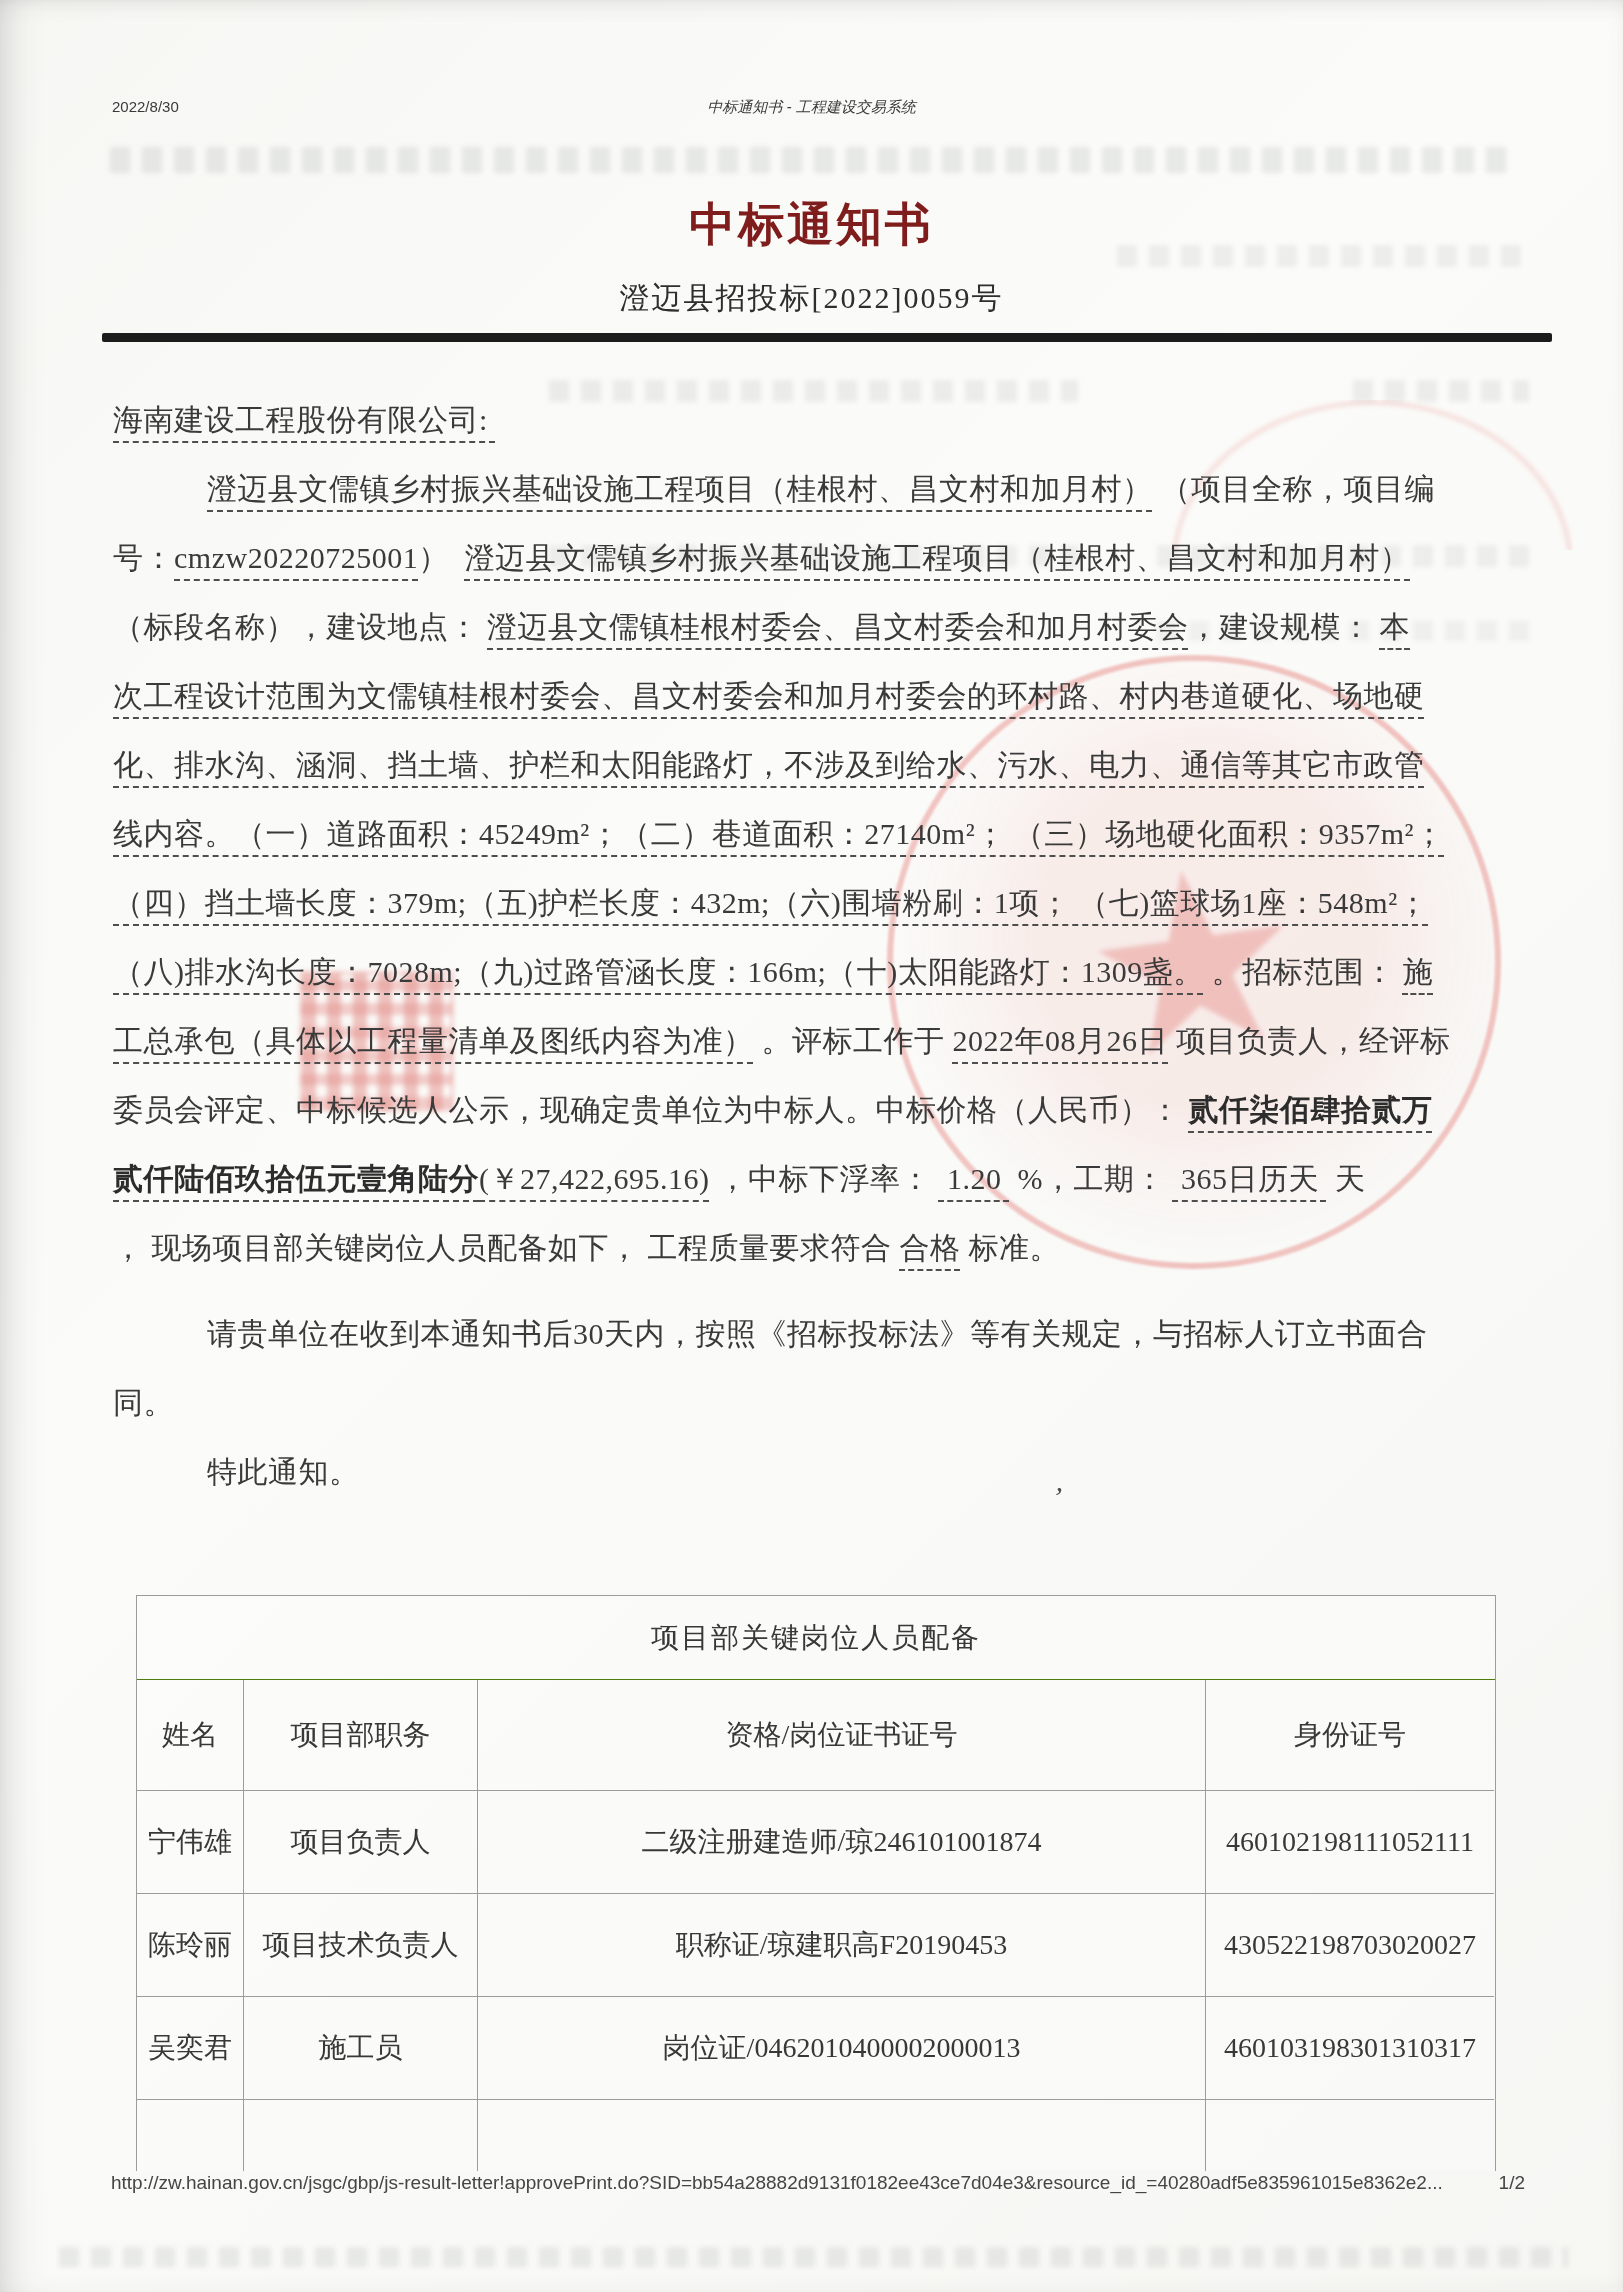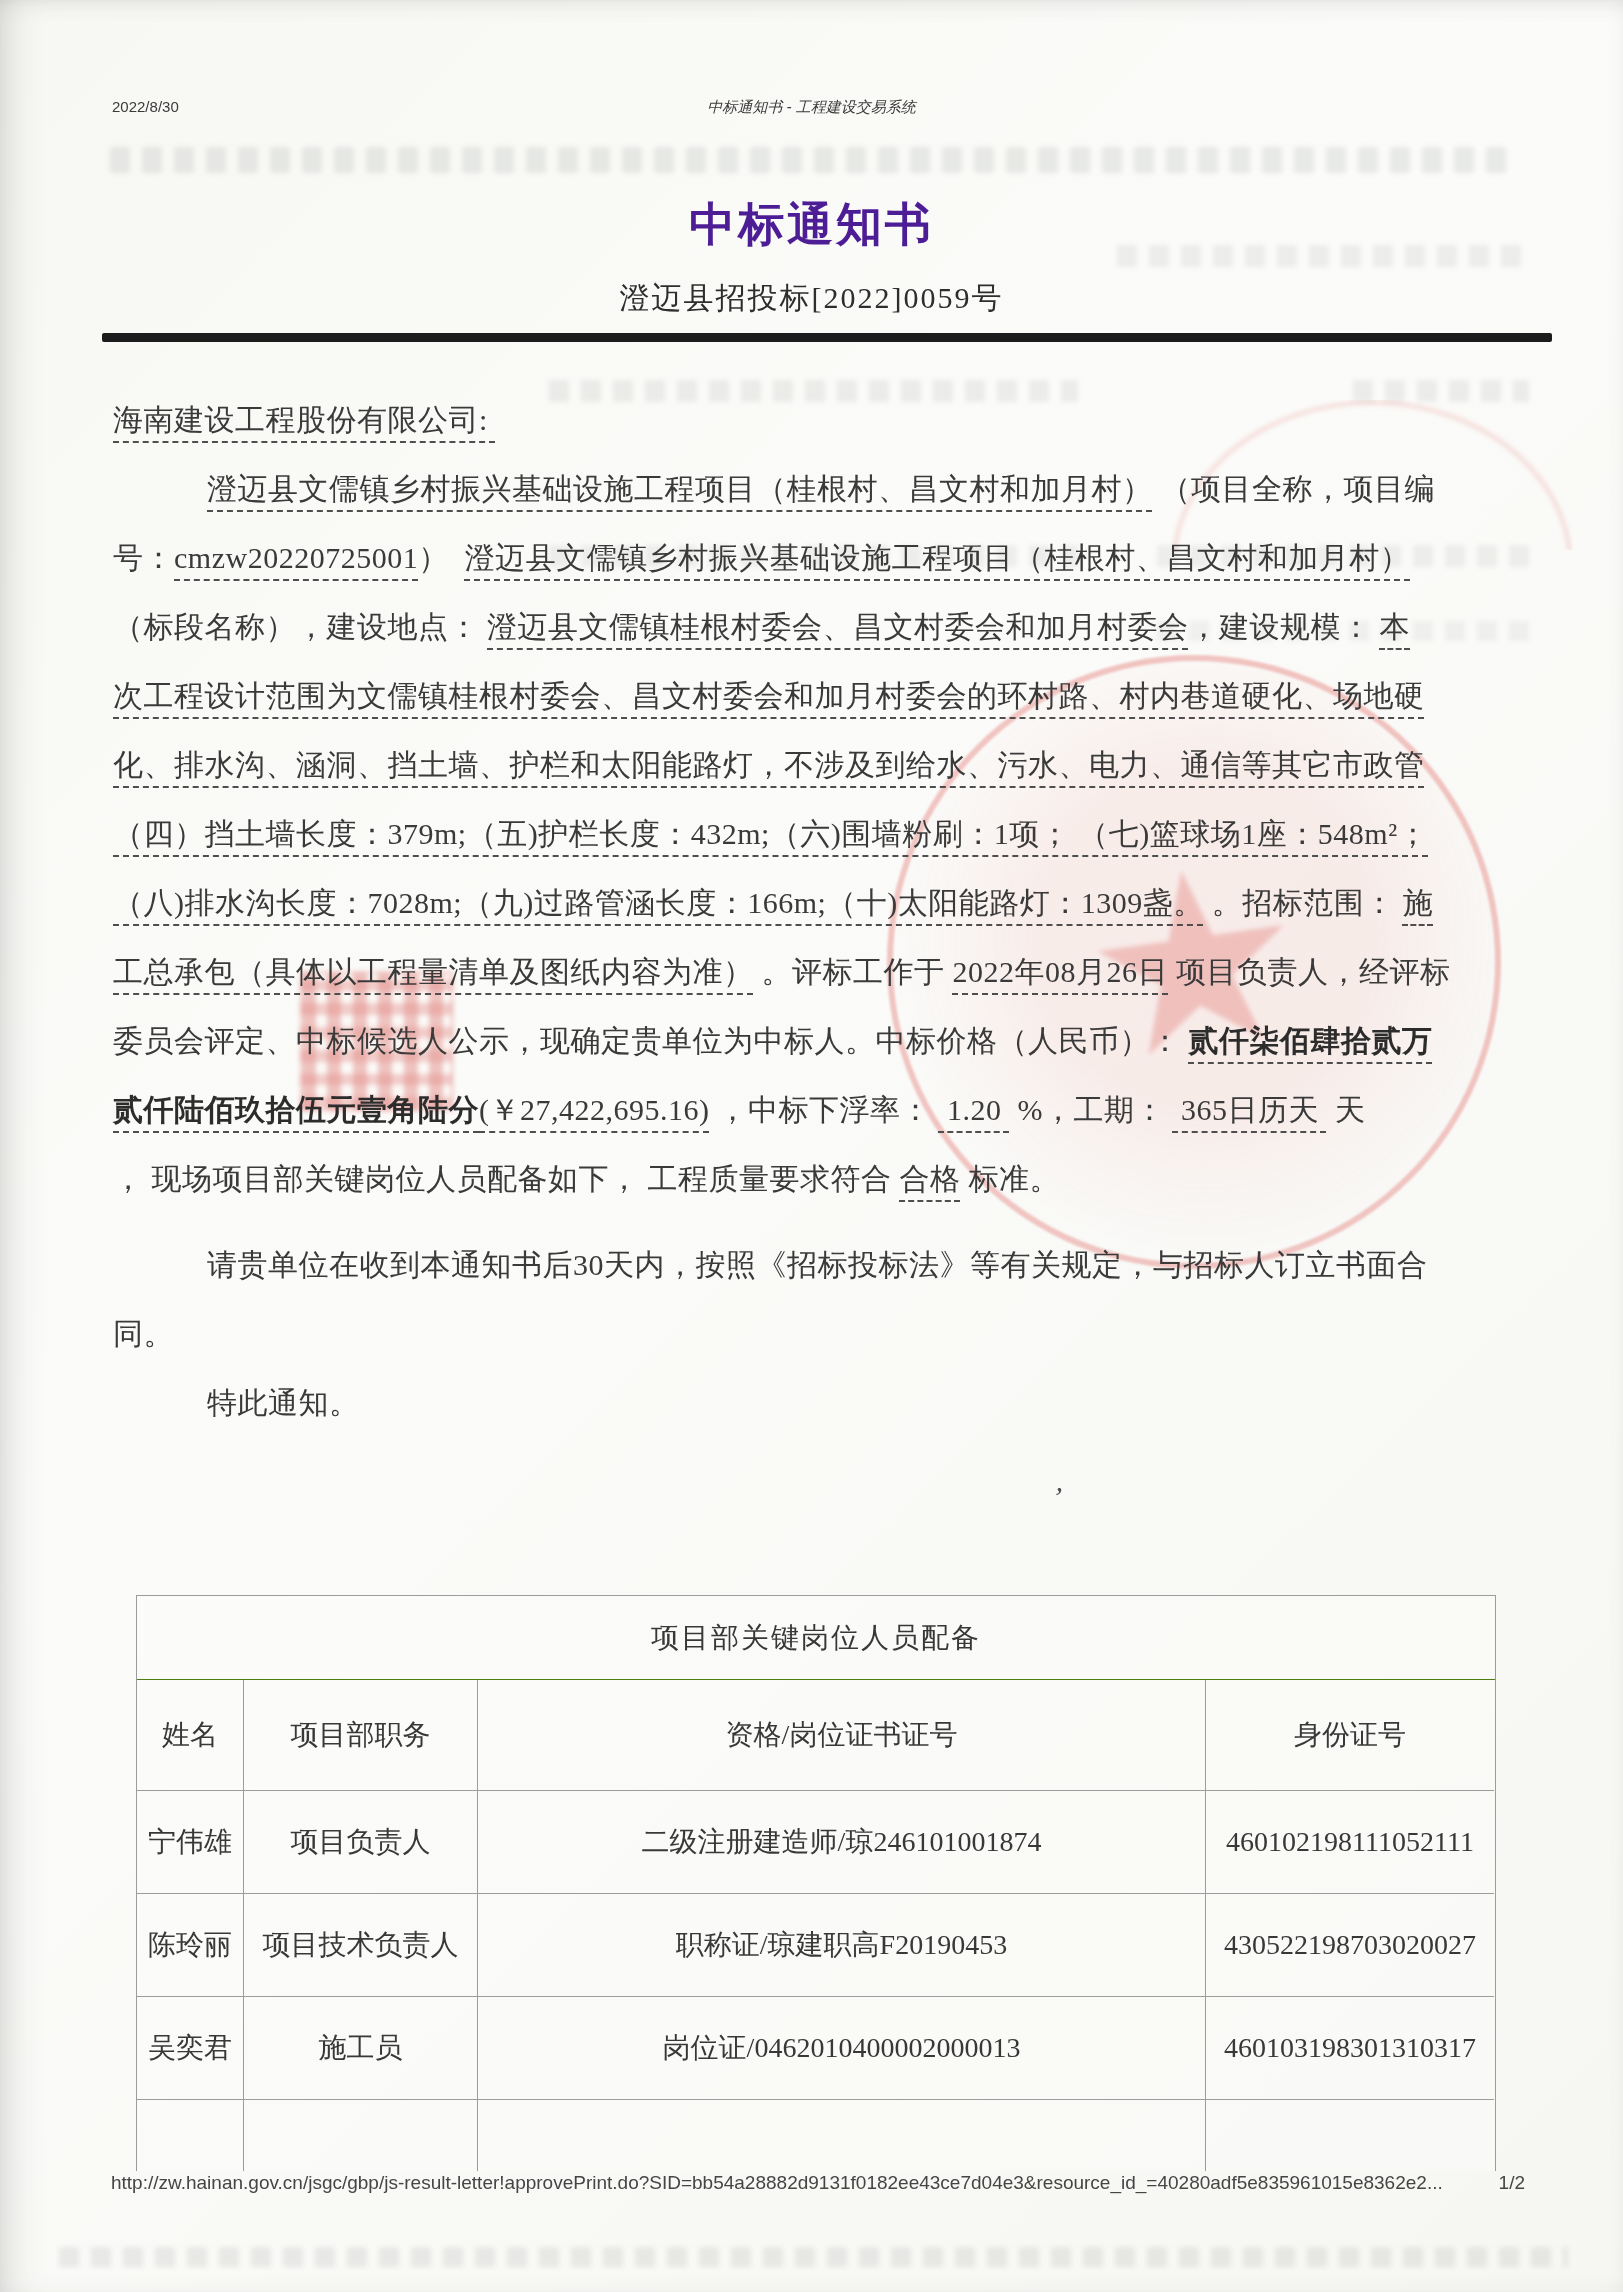--- a/index.html
+++ b/index.html
@@ -15,21 +15,21 @@
     font-family:"Liberation Sans","DejaVu Sans",sans-serif;font-size:15px;color:#3a3a3a;}
   .print-date{position:absolute;left:112px;top:0;}
   .print-systitle{position:absolute;left:0;right:0;text-align:center;top:0;font-style:italic;}
   .print-footer{position:absolute;top:2172px;left:0;width:100%;
     font-family:"Liberation Sans","DejaVu Sans",sans-serif;font-size:19px;color:#454545;}
   .footer-url{position:absolute;left:111px;top:0;white-space:nowrap;}
   .footer-page{position:absolute;right:98px;top:0;}
   
   .doc-title{position:absolute;top:194px;left:0;right:0;text-align:center;
     font-family:"Liberation Sans","DejaVu Sans",sans-serif;font-weight:bold;
-    font-size:46px;letter-spacing:2.9px;color:#4c1d95;}
+    font-size:46px;letter-spacing:2.9px;color:#7f1d1d;}
   .doc-number{position:absolute;top:278px;left:0;right:0;text-align:center;
     font-size:30px;letter-spacing:2px;color:#2e2e2e;}
   .rule{position:absolute;top:333px;left:102px;width:1450px;height:8.8px;background:#1c1c1c;border-radius:2px;}
   
   .body-text{position:absolute;top:385px;left:113px;width:1446px;font-size:30px;color:#3a3a3a;letter-spacing:0.5px;}
   .bline{display:block;height:69px;line-height:69px;white-space:pre;}
   .bline.indent{padding-left:94px;}
   .bline.para{margin-top:16.7px;}
   .u{text-decoration:underline dashed #4e4e4e 2px;text-underline-offset:10.8px;}
   .b{font-weight:bold;color:#2c2c2c;text-align:center;}
@@ -99,20 +99,21 @@
 </div>
 <div class="stamp-rect"></div>
 
 <div class="body-text">
     <div class="bline"><span class="u">海南建设工程股份有限公司: </span></div>
     <div class="bline indent"><span class="u">澄迈县文儒镇乡村振兴基础设施工程项目（桂根村、昌文村和加月村）</span><span> （项目全称，项目编</span></div>
     <div class="bline"><span>号：</span><span class="u">cmzw20220725001</span><span>）  </span><span class="u">澄迈县文儒镇乡村振兴基础设施工程项目（桂根村、昌文村和加月村）</span></div>
     <div class="bline"><span>（标段名称），建设地点： </span><span class="u">澄迈县文儒镇桂根村委会、昌文村委会和加月村委会</span><span>，建设规模： </span><span class="u">本</span></div>
     <div class="bline"><span class="u">次工程设计范围为文儒镇桂根村委会、昌文村委会和加月村委会的环村路、村内巷道硬化、场地硬</span></div>
     <div class="bline"><span class="u">化、排水沟、涵洞、挡土墙、护栏和太阳能路灯，不涉及到给水、污水、电力、通信等其它市政管</span></div>
+    <div class="bline"><span class="u">线内容。（一）道路面积：45249m²；（二）巷道面积：27140m²； （三）场地硬化面积：9357m²；</span></div>
     <div class="bline"><span class="u">（四）挡土墙长度：379m;（五)护栏长度：432m;（六)围墙粉刷：1项； （七)篮球场1座：548m²；</span></div>
     <div class="bline"><span class="u">（八)排水沟长度：7028m;（九)过路管涵长度：166m;（十)太阳能路灯：1309盏。</span><span> 。招标范围： </span><span class="u">施</span></div>
     <div class="bline"><span class="u">工总承包（具体以工程量清单及图纸内容为准）</span><span> 。评标工作于 </span><span class="u">2022年08月26日</span><span> 项目负责人，经评标</span></div>
     <div class="bline"><span>委员会评定、中标候选人公示，现确定贵单位为中标人。中标价格（人民币）： </span><span class="u b">贰仟柒佰肆拾贰万</span></div>
     <div class="bline"><span class="u b">贰仟陆佰玖拾伍元壹角陆分</span><span class="u">(￥27,422,695.16)</span><span> ，中标下浮率： </span><span class="u"> 1.20 </span><span> %，工期： </span><span class="u"> 365日历天 </span><span> 天</span></div>
     <div class="bline"><span>， 现场项目部关键岗位人员配备如下， 工程质量要求符合 </span><span class="u">合格</span><span> 标准。</span></div>
     <div class="bline indent para"><span>请贵单位在收到本通知书后30天内，按照《招标投标法》等有关规定，与招标人订立书面合</span></div>
     <div class="bline"><span>同。</span></div>
     <div class="bline indent"><span>特此通知。</span></div>
   </div>

